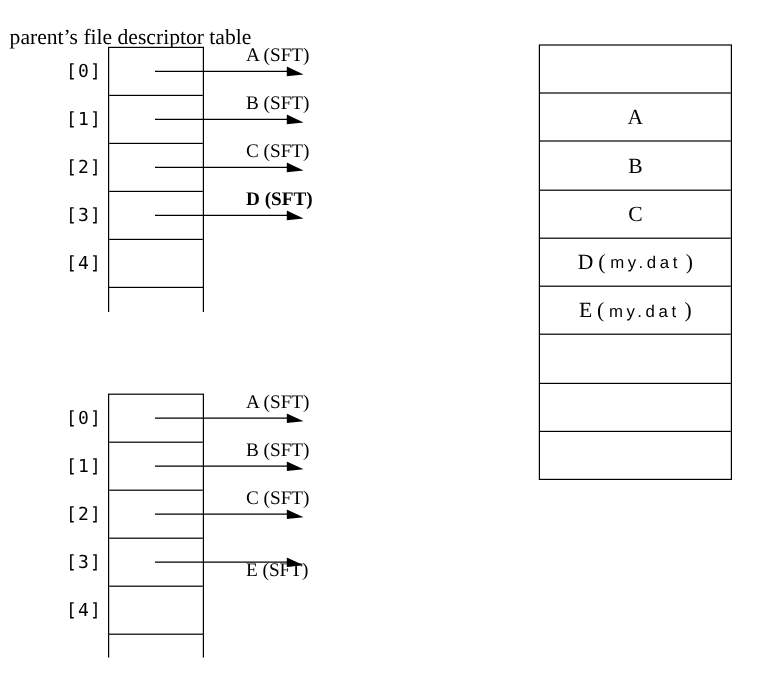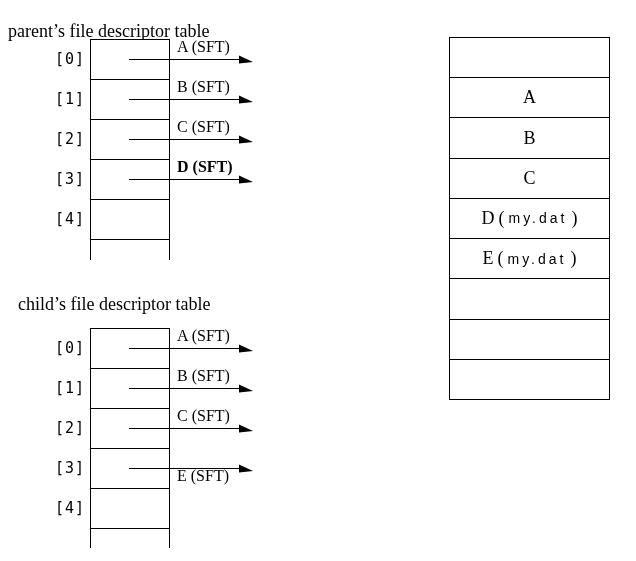--- a/index.html
+++ b/index.html
@@ -49,20 +49,21 @@
     letter-spacing: 1px;
     line-height: 18px;
     white-space: nowrap;
   }
   .arrow { position: absolute; }
   .alabel {
     position: absolute;
     font-size: 16px;
     line-height: 19px;
     white-space: nowrap;
+    margin-left: 28px;
   }
   .srow {
     flex: 1;
     display: flex;
     align-items: center;
     justify-content: center;
     gap: 4px;
     border-bottom: 1px solid #000000;
     font-size: 18px;
     white-space: nowrap;
@@ -114,21 +115,20 @@
   <svg class="arrow" style="left:129px; top:173px;" width="124" height="14">
     <line x1="0" y1="6.5" x2="114" y2="6.5" stroke="#000000" stroke-width="1"></line>
     <polygon points="110,2.5 124,9 110,10.5" fill="#000000"></polygon>
   </svg>
 
   <div class="alabel" style="left:177px; top:37px;">A (SFT)</div>
   <div class="alabel" style="left:177px; top:77px;">B (SFT)</div>
   <div class="alabel" style="left:177px; top:117px;">C (SFT)</div>
   <div class="alabel" style="left:177px; top:157px;font-weight:bold;">D (SFT)</div>
 
-  <div class="title" style="left:18px; top:294px;">child’s file descriptor table</div>
 
   <div class="vtable" style="left:90px; top:328px; width:80px; height:201px;">
     <div class="cell"></div>
     <div class="cell"></div>
     <div class="cell"></div>
     <div class="cell"></div>
     <div class="cell"></div>
   </div>
   <div class="stub" style="left:90px; top:529px; width:80px; height:19px;"></div>
 

